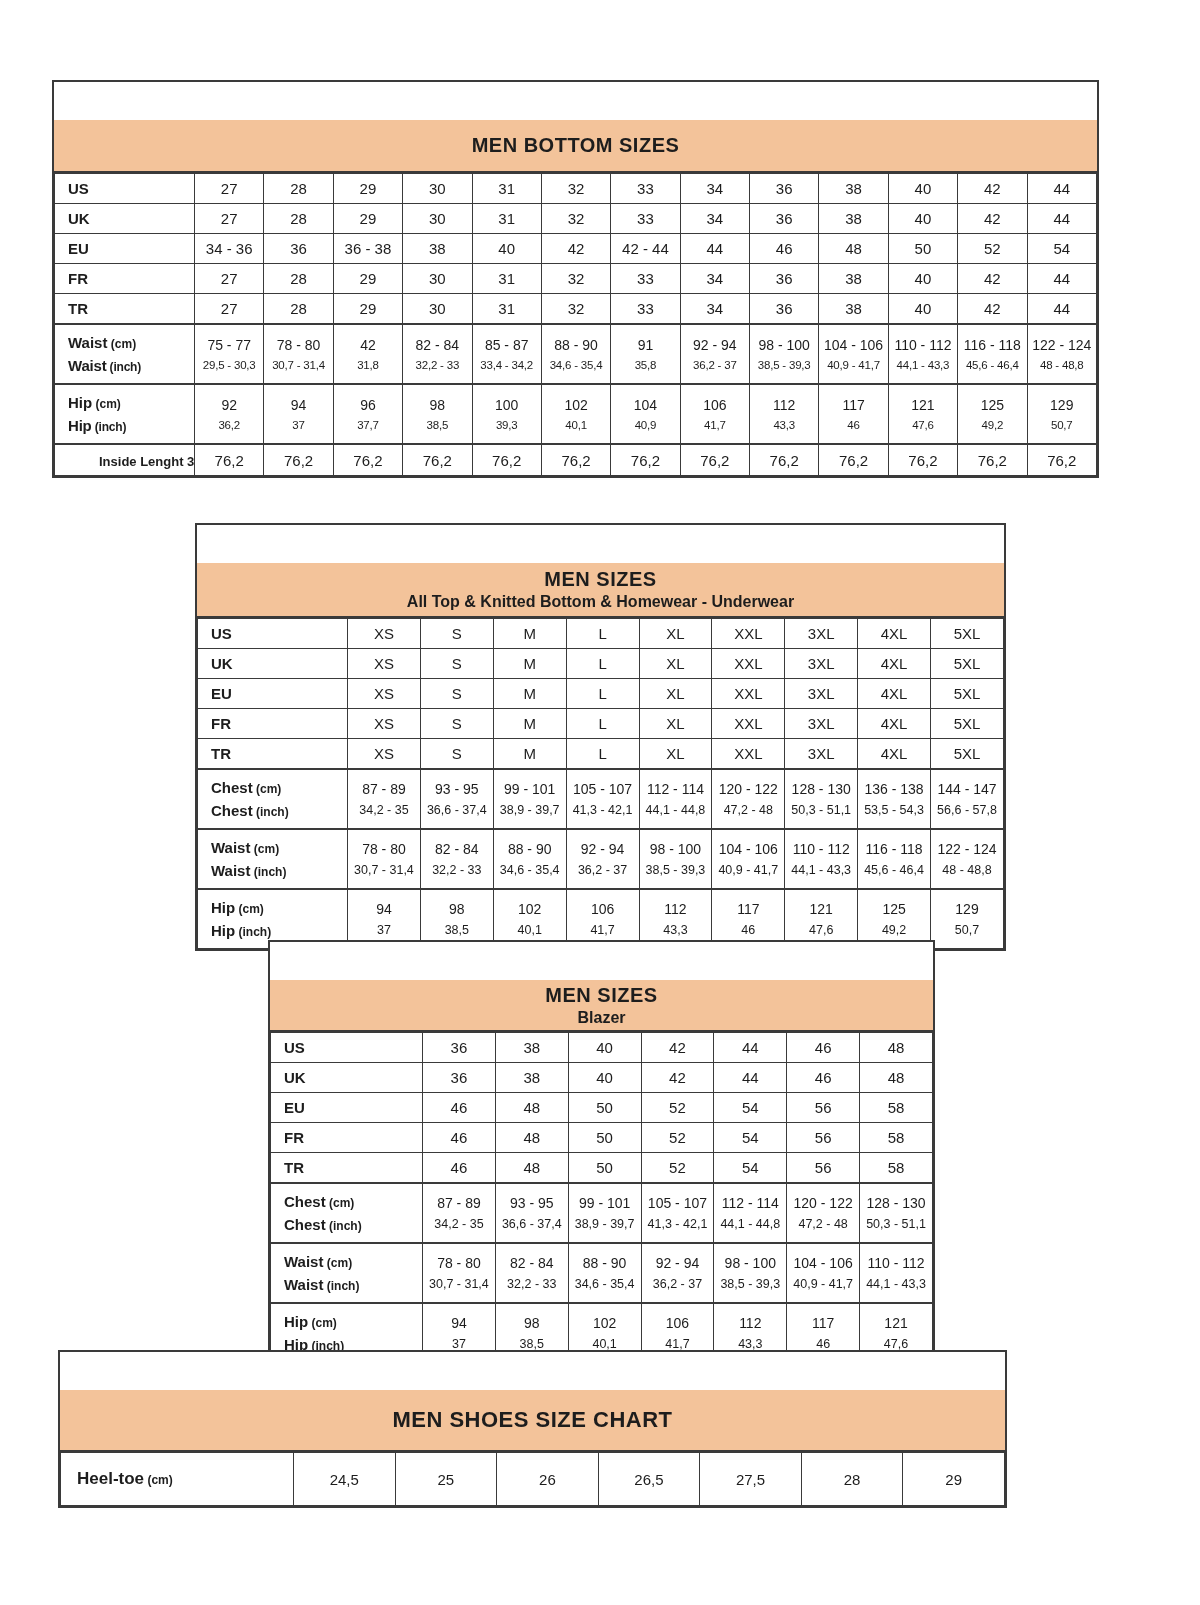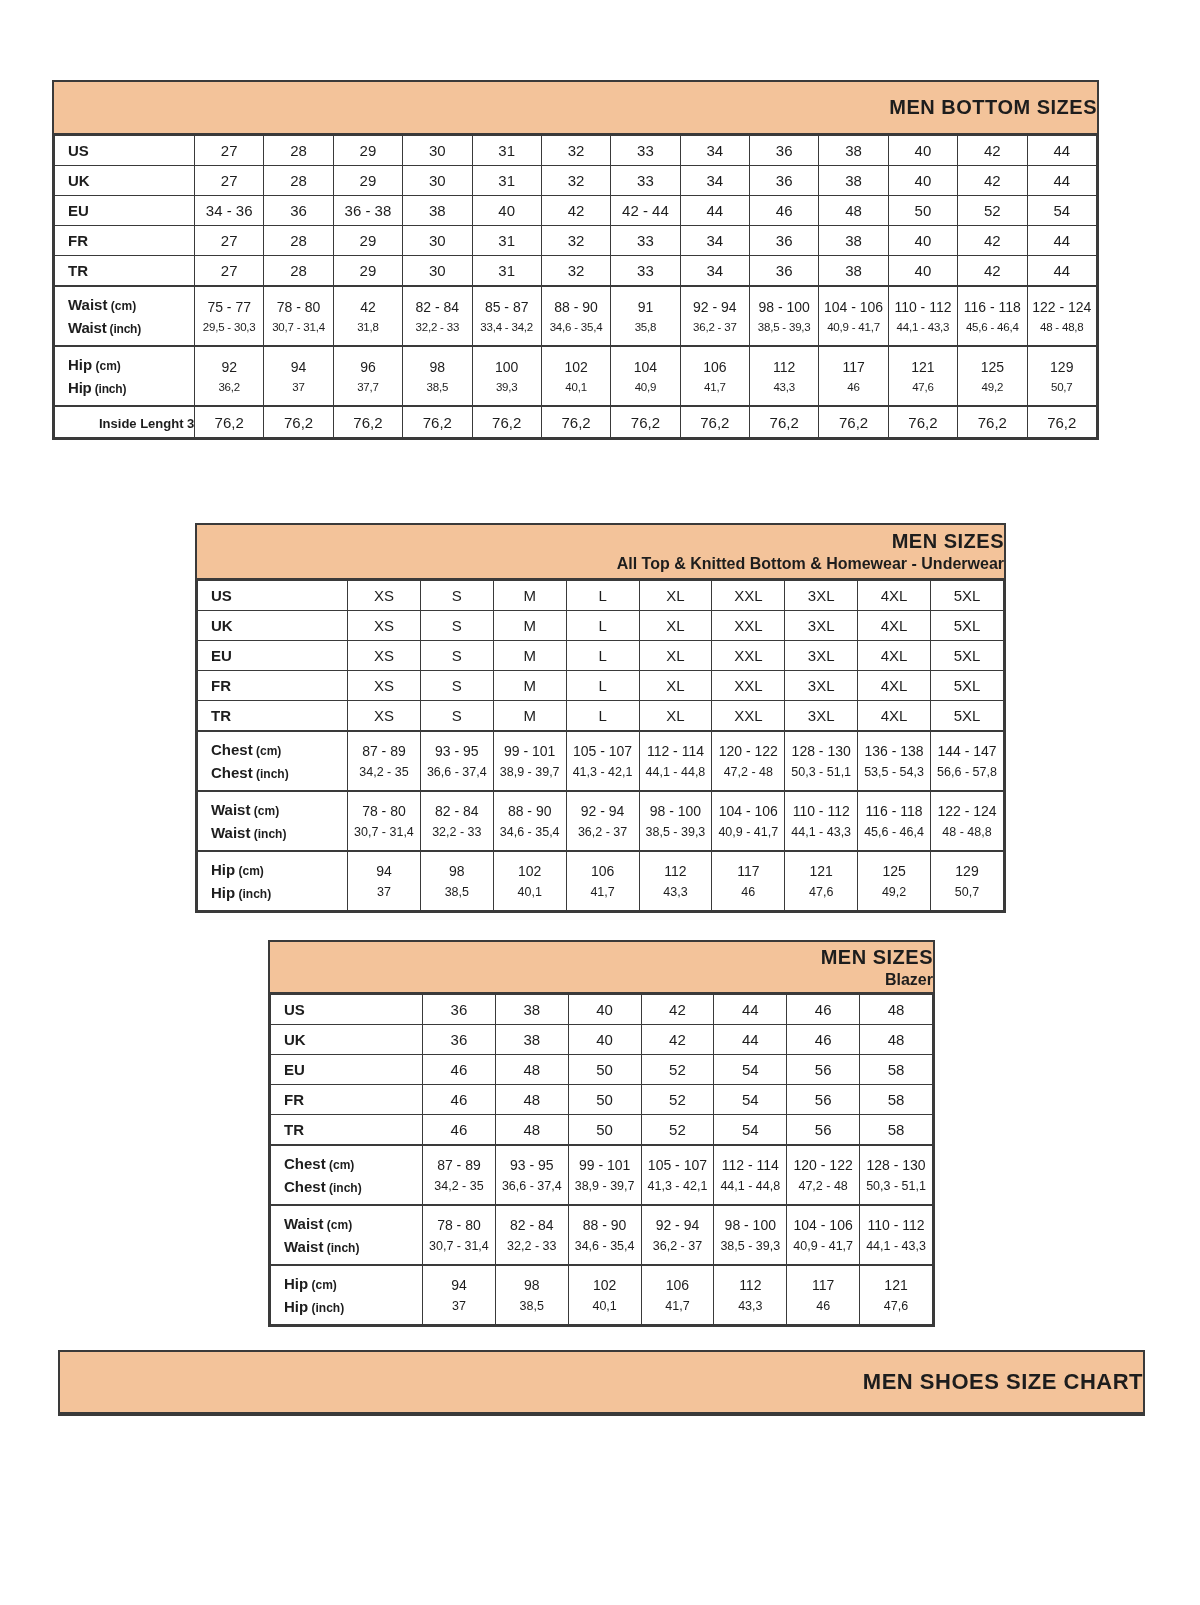--- a/index.html
+++ b/index.html
@@ -18,22 +18,23 @@
   }
   .table-wrap{
     position:absolute;
     border:2px solid var(--border);
     background:#fff;
     box-sizing:border-box;
   }
   .hdr{
     background:var(--header-bg);
     border-bottom:2px solid var(--border);
-    display:flex;flex-direction:column;align-items:flex-end;justify-content:center;
+    display:flex;flex-direction:column;align-items:center;justify-content:center;
     text-align:center;
+    margin-top:38px;
   }
   .hdr .title{font-weight:700;font-size:20px;letter-spacing:.5px;}
   .hdr .subtitle{font-weight:700;font-size:16px;margin-top:2px;}
   table{border-collapse:collapse;width:100%;table-layout:fixed;}
   td{
     border:1px solid var(--border);
     text-align:center;vertical-align:middle;
     padding:0;overflow:hidden;white-space:nowrap;
     font-size:15px;
   }
@@ -61,21 +62,21 @@
   #men-sizes-top col.label-col{width:150px;}
   #men-sizes-top tr.kind-size td{height:29px;}
 
   
   #men-sizes-blazer{left:268px;top:940px;width:667px;}
   #men-sizes-blazer .hdr{height:50px;}
   #men-sizes-blazer col.label-col{width:152px;}
   #men-sizes-blazer tr.kind-size td{height:29px;}
 
   
-  #men-shoes-size-chart{left:58px;top:1350px;width:1087px;}
+  #men-shoes-size-chart{left:58px;top:1350px;width:949px;}
   #men-shoes-size-chart .hdr{height:60px;}
   #men-shoes-size-chart .hdr .title{font-size:22px;}
   #men-shoes-size-chart col.label-col{width:233px;}
   #men-shoes-size-chart td.row-label{padding-left:16px;}
   #men-shoes-size-chart tr.kind-shoe td{height:76px;font-weight:700;font-size:17px;}
   #men-shoes-size-chart tr.kind-heel td{height:52px;font-size:15px;}
   #men-shoes-size-chart tr.kind-heel .lbl,
   #men-shoes-size-chart tr.kind-shoe .lbl{font-size:17px;}
   #men-shoes-size-chart tr + tr td{border-top-width:2px;}
 </style>
@@ -710,17 +711,27 @@
             <col class="label-col">
             <col class="data-col">
             <col class="data-col">
             <col class="data-col">
             <col class="data-col">
             <col class="data-col">
             <col class="data-col">
             <col class="data-col">
           </colgroup>
           <tbody>
+            <tr class="kind-heel">
+              <td class="row-label"><span class="lbl">Heel-toe</span><span class="unit"> (cm)</span></td>
+              <td>24,5</td>
+              <td>25</td>
+              <td>26</td>
+              <td>26,5</td>
+              <td>27,5</td>
+              <td>28</td>
+              <td>29</td>
+            </tr>
           </tbody>
         </table>
       </div>
     </div>
 </div>
 
 </body></html>

